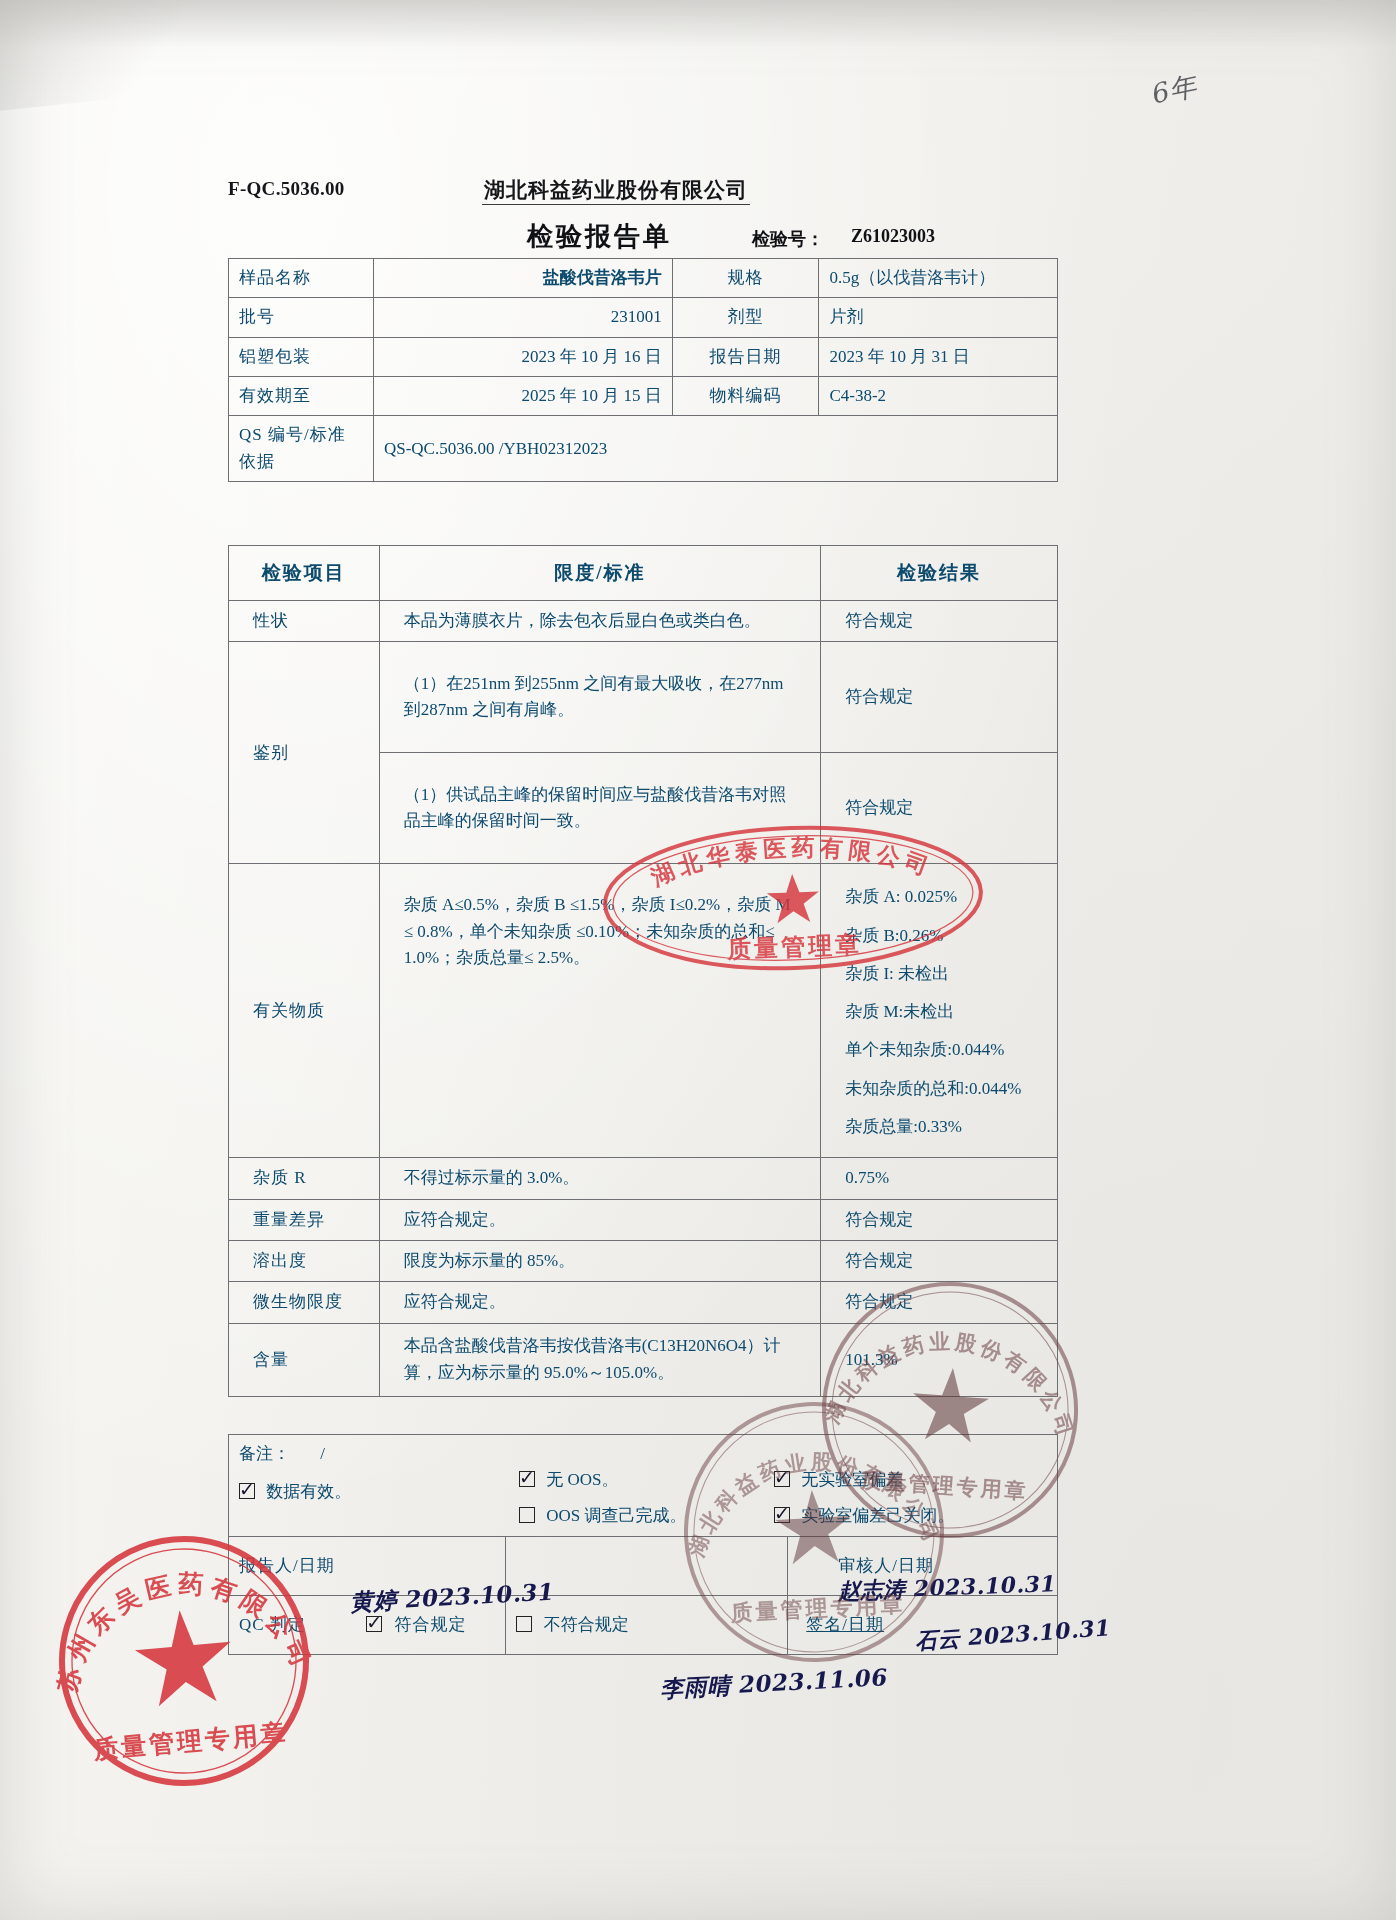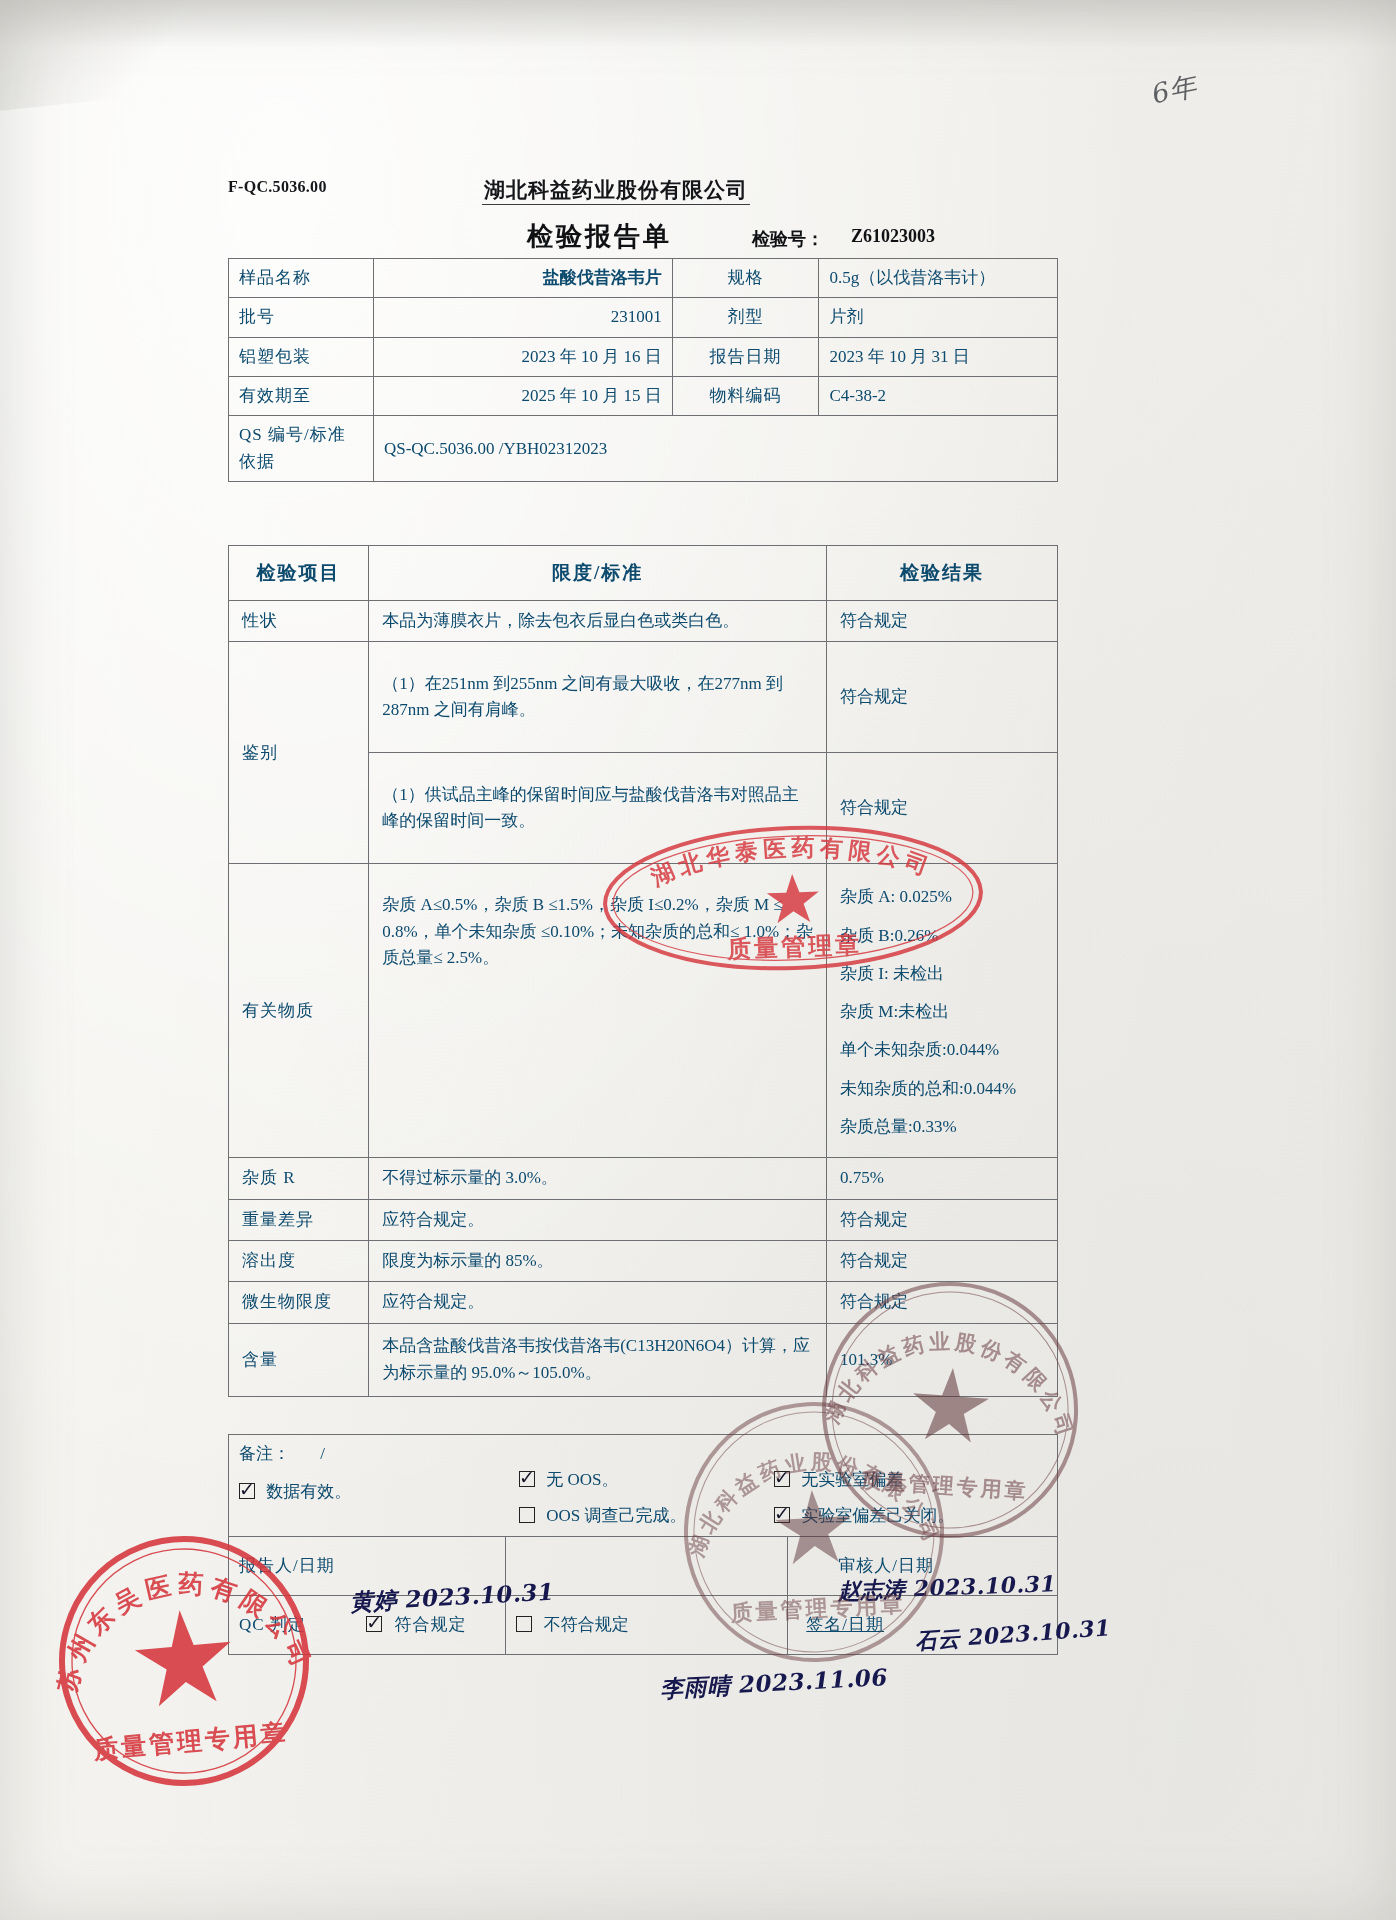--- a/index.html
+++ b/index.html
@@ -51,21 +51,21 @@
     top: 0; left: 0;
     width: 1396px;
     height: 1920px;
   }
 
   
   .doc-code {
     position: absolute;
     left: 228px;
     top: 178px;
-    font-size: 16px;
+    font-size: 19px;
     font-weight: bold;
     color: #15161a;
     letter-spacing: 0.3px;
   }
   .company {
     position: absolute;
     left: 484px;
     top: 176px;
     font-size: 21px;
     font-weight: bold;
@@ -148,21 +148,21 @@
   }
   #info-table tr { height: 39px; }
 
   
   #result-table {
     left: 228px;
     top: 545px;
     width: 830px;
   }
   #result-table td {
-    padding: 7px 13px;
+    padding: 7px 24px;
     margin-left: 20px;
   }
   #result-table td.col-item {
     width: 126px;
     letter-spacing: 1px;
   }
   #result-table td.col-std {
     width: 474px;
   }
   #result-table td.col-res {

